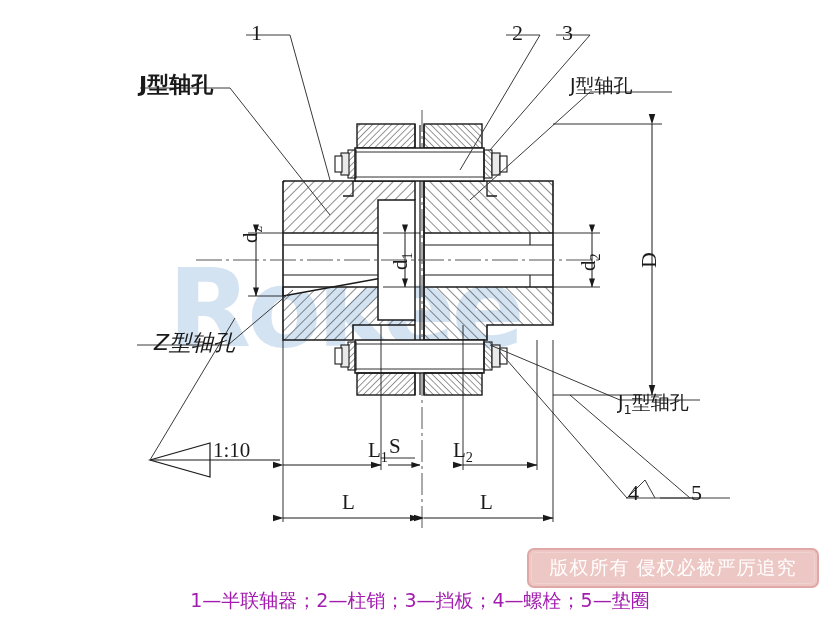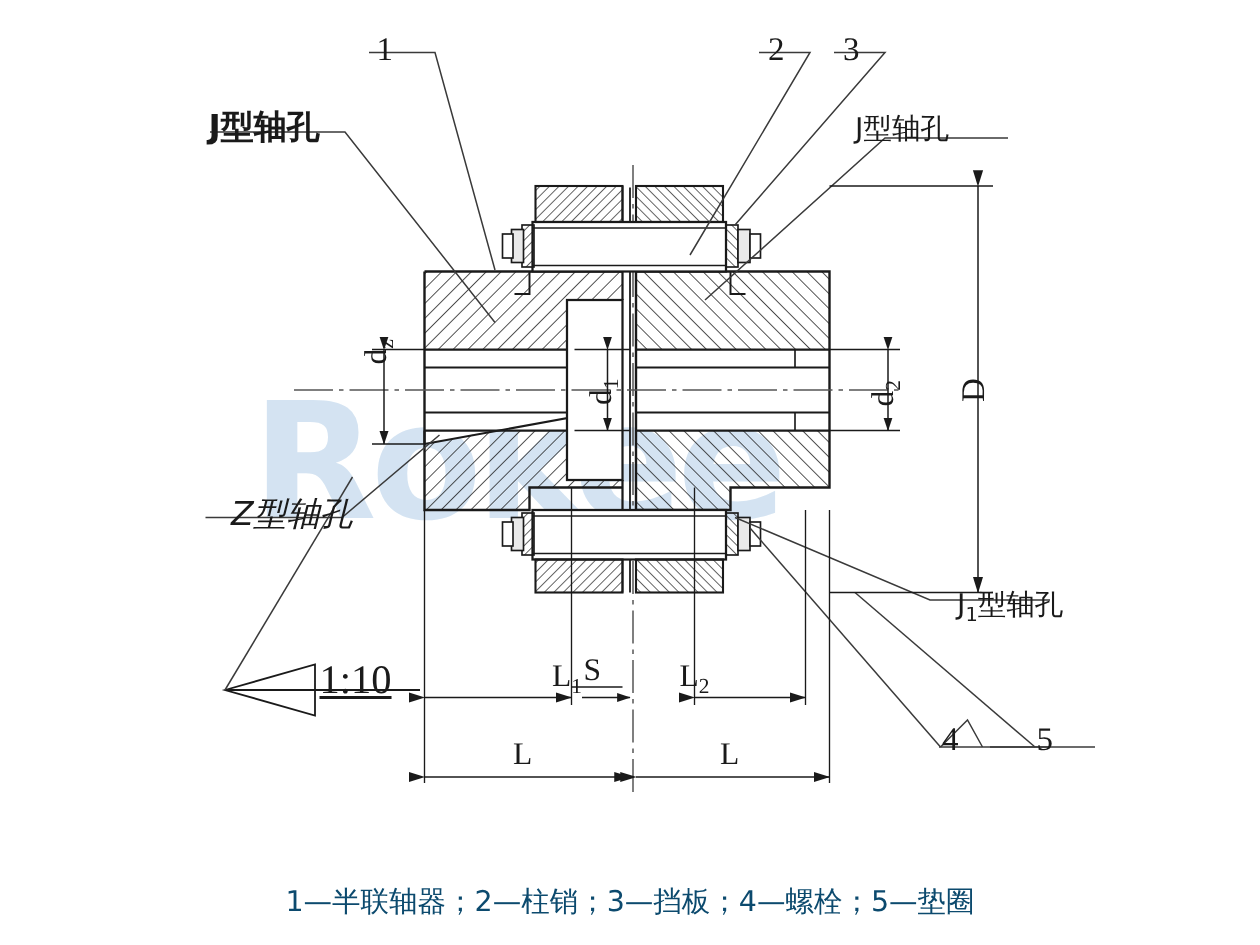--- a/index.html
+++ b/index.html
@@ -42,21 +42,21 @@
   }
 
   .lbl{position:absolute;white-space:nowrap;color:#1a1a1a;}
   .cn{font-family:"DejaVu Sans", sans-serif;}
   .num{font-family:"Liberation Serif", serif;}
 
   #caption{
     position:absolute;left:0;top:588px;width:840px;
     text-align:center;
     font-family:"DejaVu Sans", sans-serif;
-    font-size:19px;color:#0c4a6e;
+    font-size:19px;color:#a21caf;
   }
   .sub{font-size:.68em;vertical-align:sub;}
 </style>
 </head>
 <body>
 
 <div id="stage">
 
   <div class="wm" id="wm-main">Rokee</div>
 
@@ -233,38 +233,43 @@
 
   <div class="lbl num" style="left:251px;top:20px;font-size:22px;">1</div>
   <div class="lbl num" style="left:512px;top:20px;font-size:22px;">2</div>
   <div class="lbl num" style="left:562px;top:20px;font-size:22px;">3</div>
   <div class="lbl num" style="left:628px;top:480px;font-size:22px;">4</div>
   <div class="lbl num" style="left:691px;top:480px;font-size:22px;">5</div>
 
   <div class="lbl cn" style="left:139px;top:70px;font-size:22px;font-weight:bold;">J型轴孔</div>
   <div class="lbl cn" style="left:570px;top:73px;font-size:19px;">J型轴孔</div>
   <div class="lbl cn" style="left:154px;top:328px;font-size:22px;font-style:italic;">Z型轴孔</div>
-  <div class="lbl cn" style="left:618px;top:390px;font-size:19px;margin-left:20px;"><span>J</span><span class="sub">1</span><span>型轴孔</span></div>
-
-  <div class="lbl num" style="left:213px;top:438px;font-size:27px;text-decoration:underline;">1:10</div>
+  <div class="lbl cn" style="left:618px;top:390px;font-size:19px;"><span>J</span><span class="sub">1</span><span>型轴孔</span></div>
+
+  <div class="lbl num" style="left:213px;top:438px;font-size:21px;">1:10</div>
 
   <div class="lbl num" style="left:238px;top:243px;font-size:21px;transform:rotate(-90deg);transform-origin:left top;"><span>d</span><span class="sub">z</span></div>
 
   <div class="lbl num" style="left:388px;top:270px;font-size:21px;transform:rotate(-90deg);transform-origin:left top;"><span>d</span><span class="sub">1</span></div>
 
   <div class="lbl num" style="left:576px;top:271px;font-size:21px;transform:rotate(-90deg);transform-origin:left top;"><span>d</span><span class="sub">2</span></div>
 
   <div class="lbl num" style="left:636px;top:268px;font-size:22px;transform:rotate(-90deg);transform-origin:left top;">D</div>
 
   <div class="lbl num" style="left:320px;top:438px;font-size:21px;margin-left:48px;"><span>L</span><span class="sub">1</span></div>
 
   <div class="lbl num" style="left:389px;top:434px;font-size:21px;">S</div>
 
   <div class="lbl num" style="left:453px;top:438px;font-size:21px;"><span>L</span><span class="sub">2</span></div>
 
   <div class="lbl num" style="left:342px;top:490px;font-size:21px;">L</div>
 
   <div class="lbl num" style="left:480px;top:490px;font-size:21px;">L</div>
 
+  <div id="stamp">
+    <div id="stamp-inner">
+      <span id="stamp-text">版权所有 侵权必被严厉追究</span>
+    </div>
+  </div>
 
   <div id="caption">1—半联轴器；2—柱销；3—挡板；4—螺栓；5—垫圈</div>
 
 </div>
 
 </body></html>

